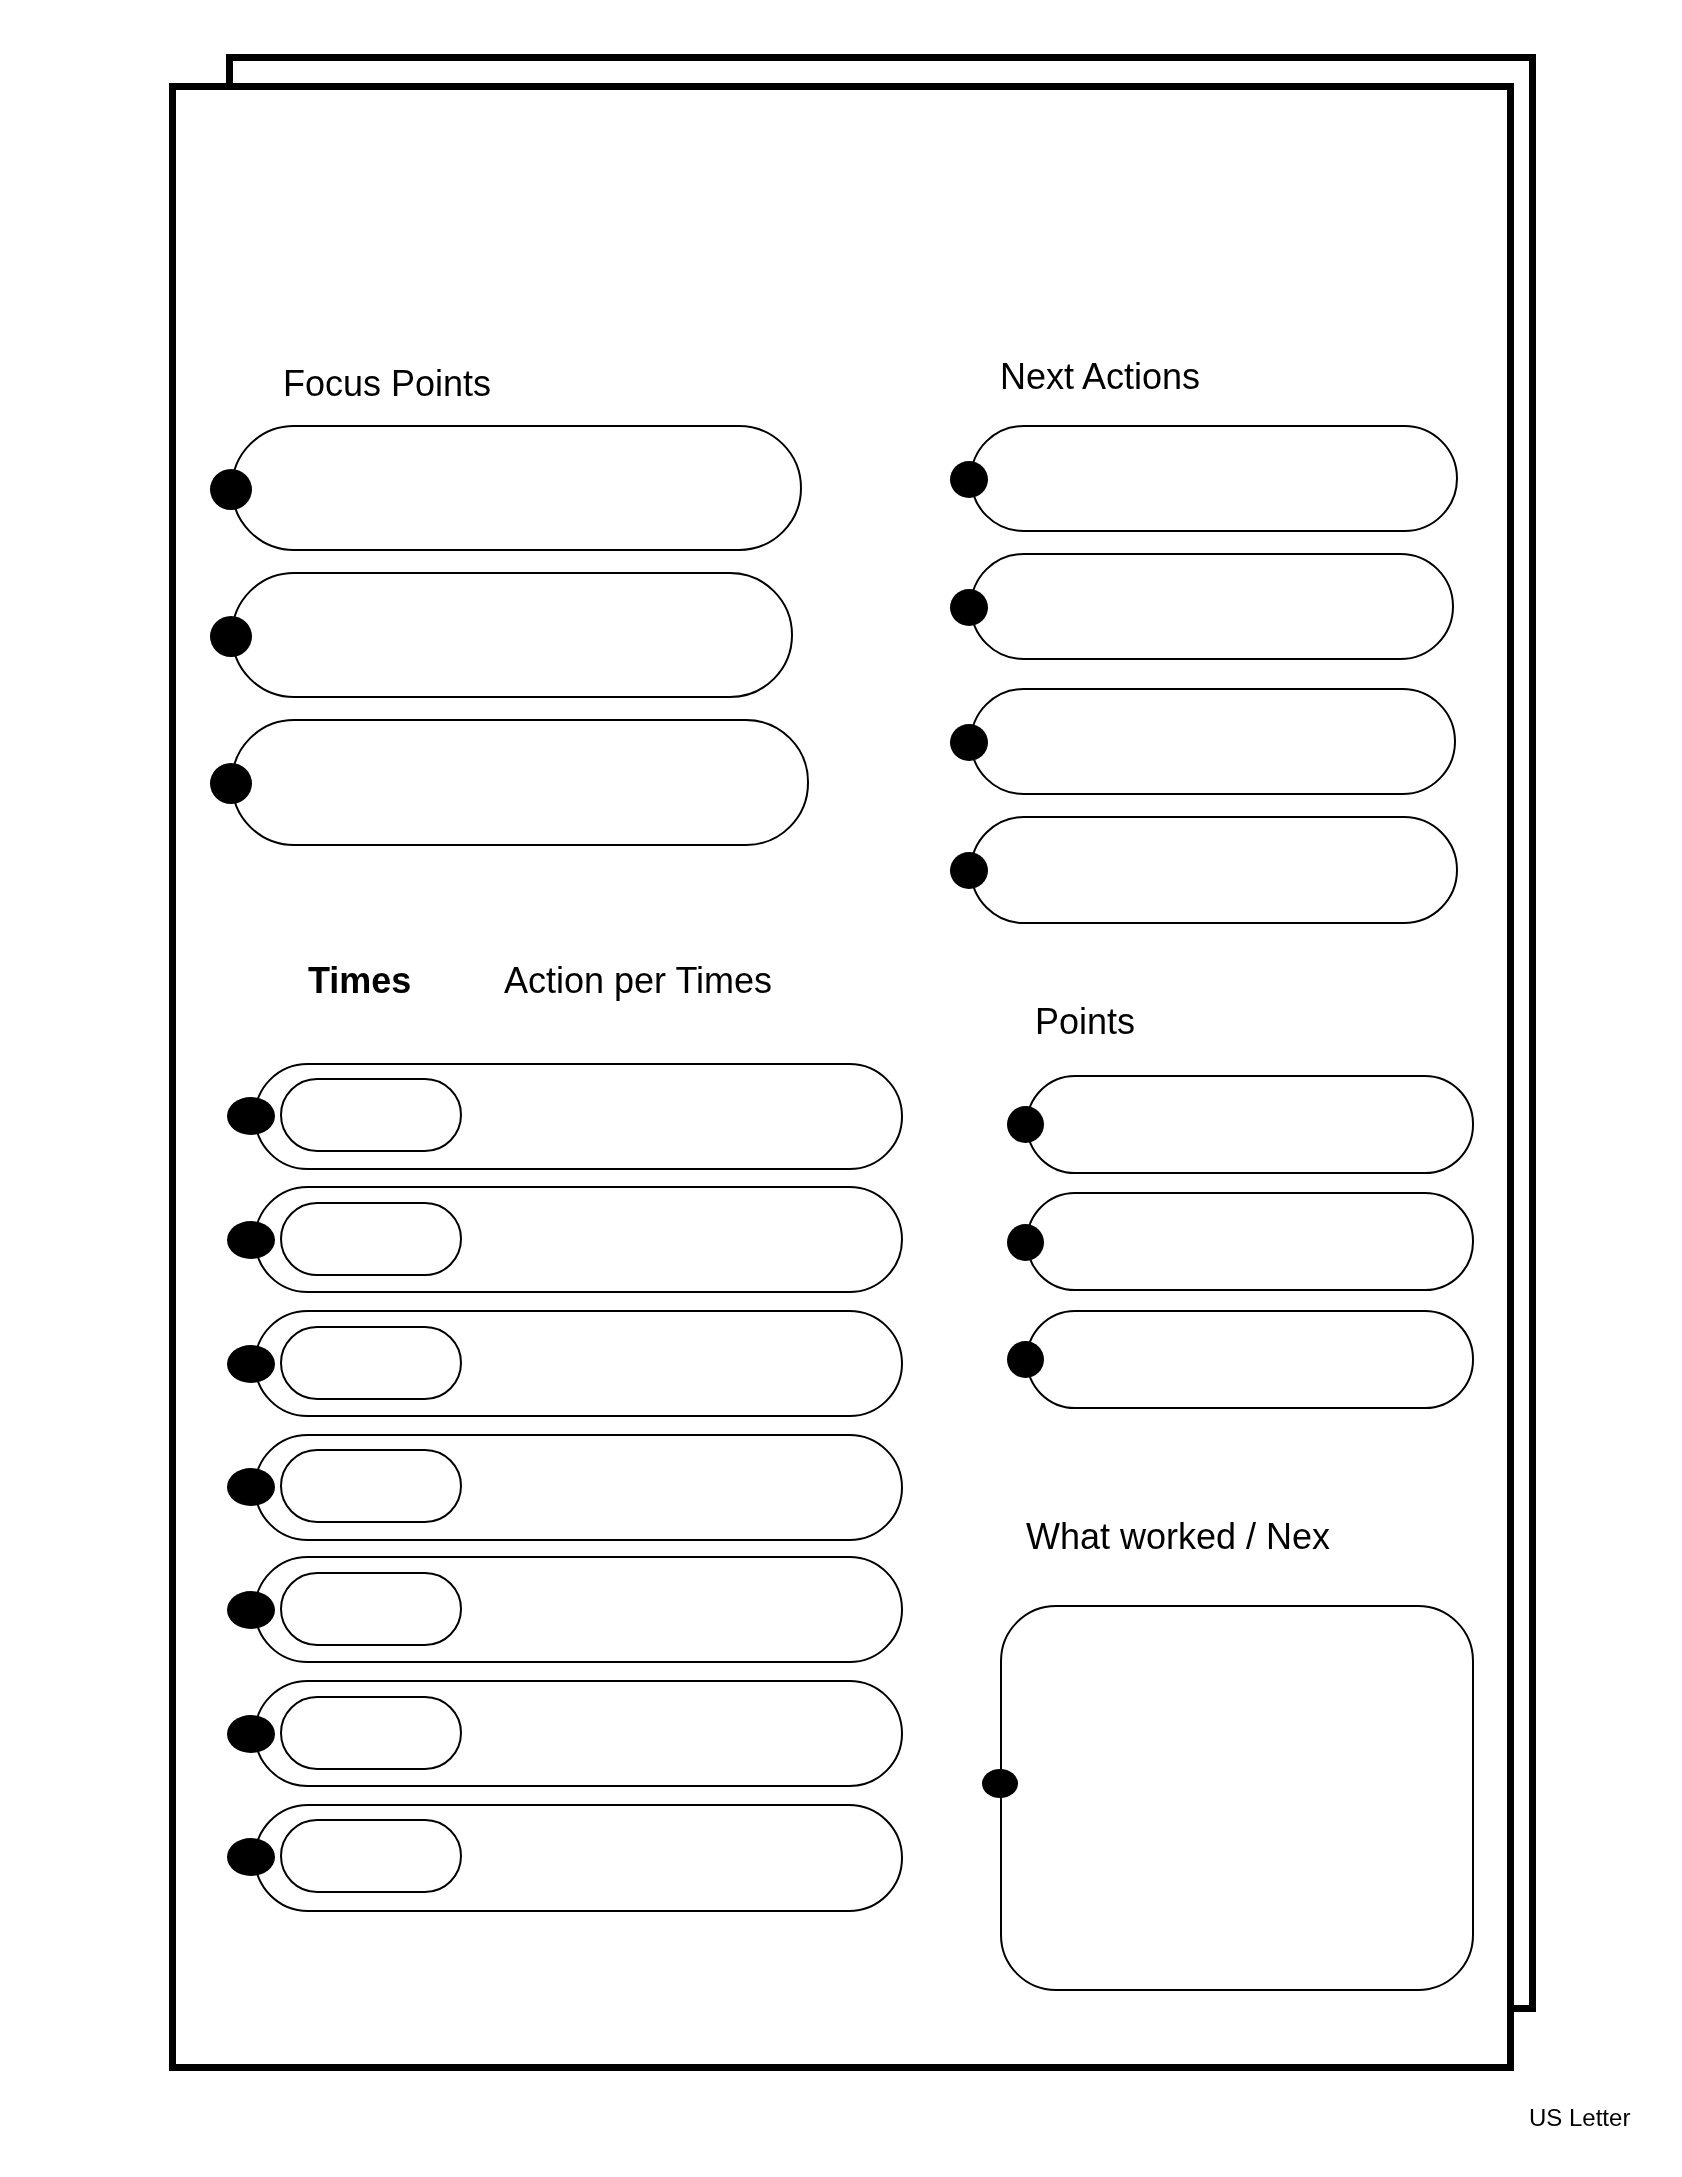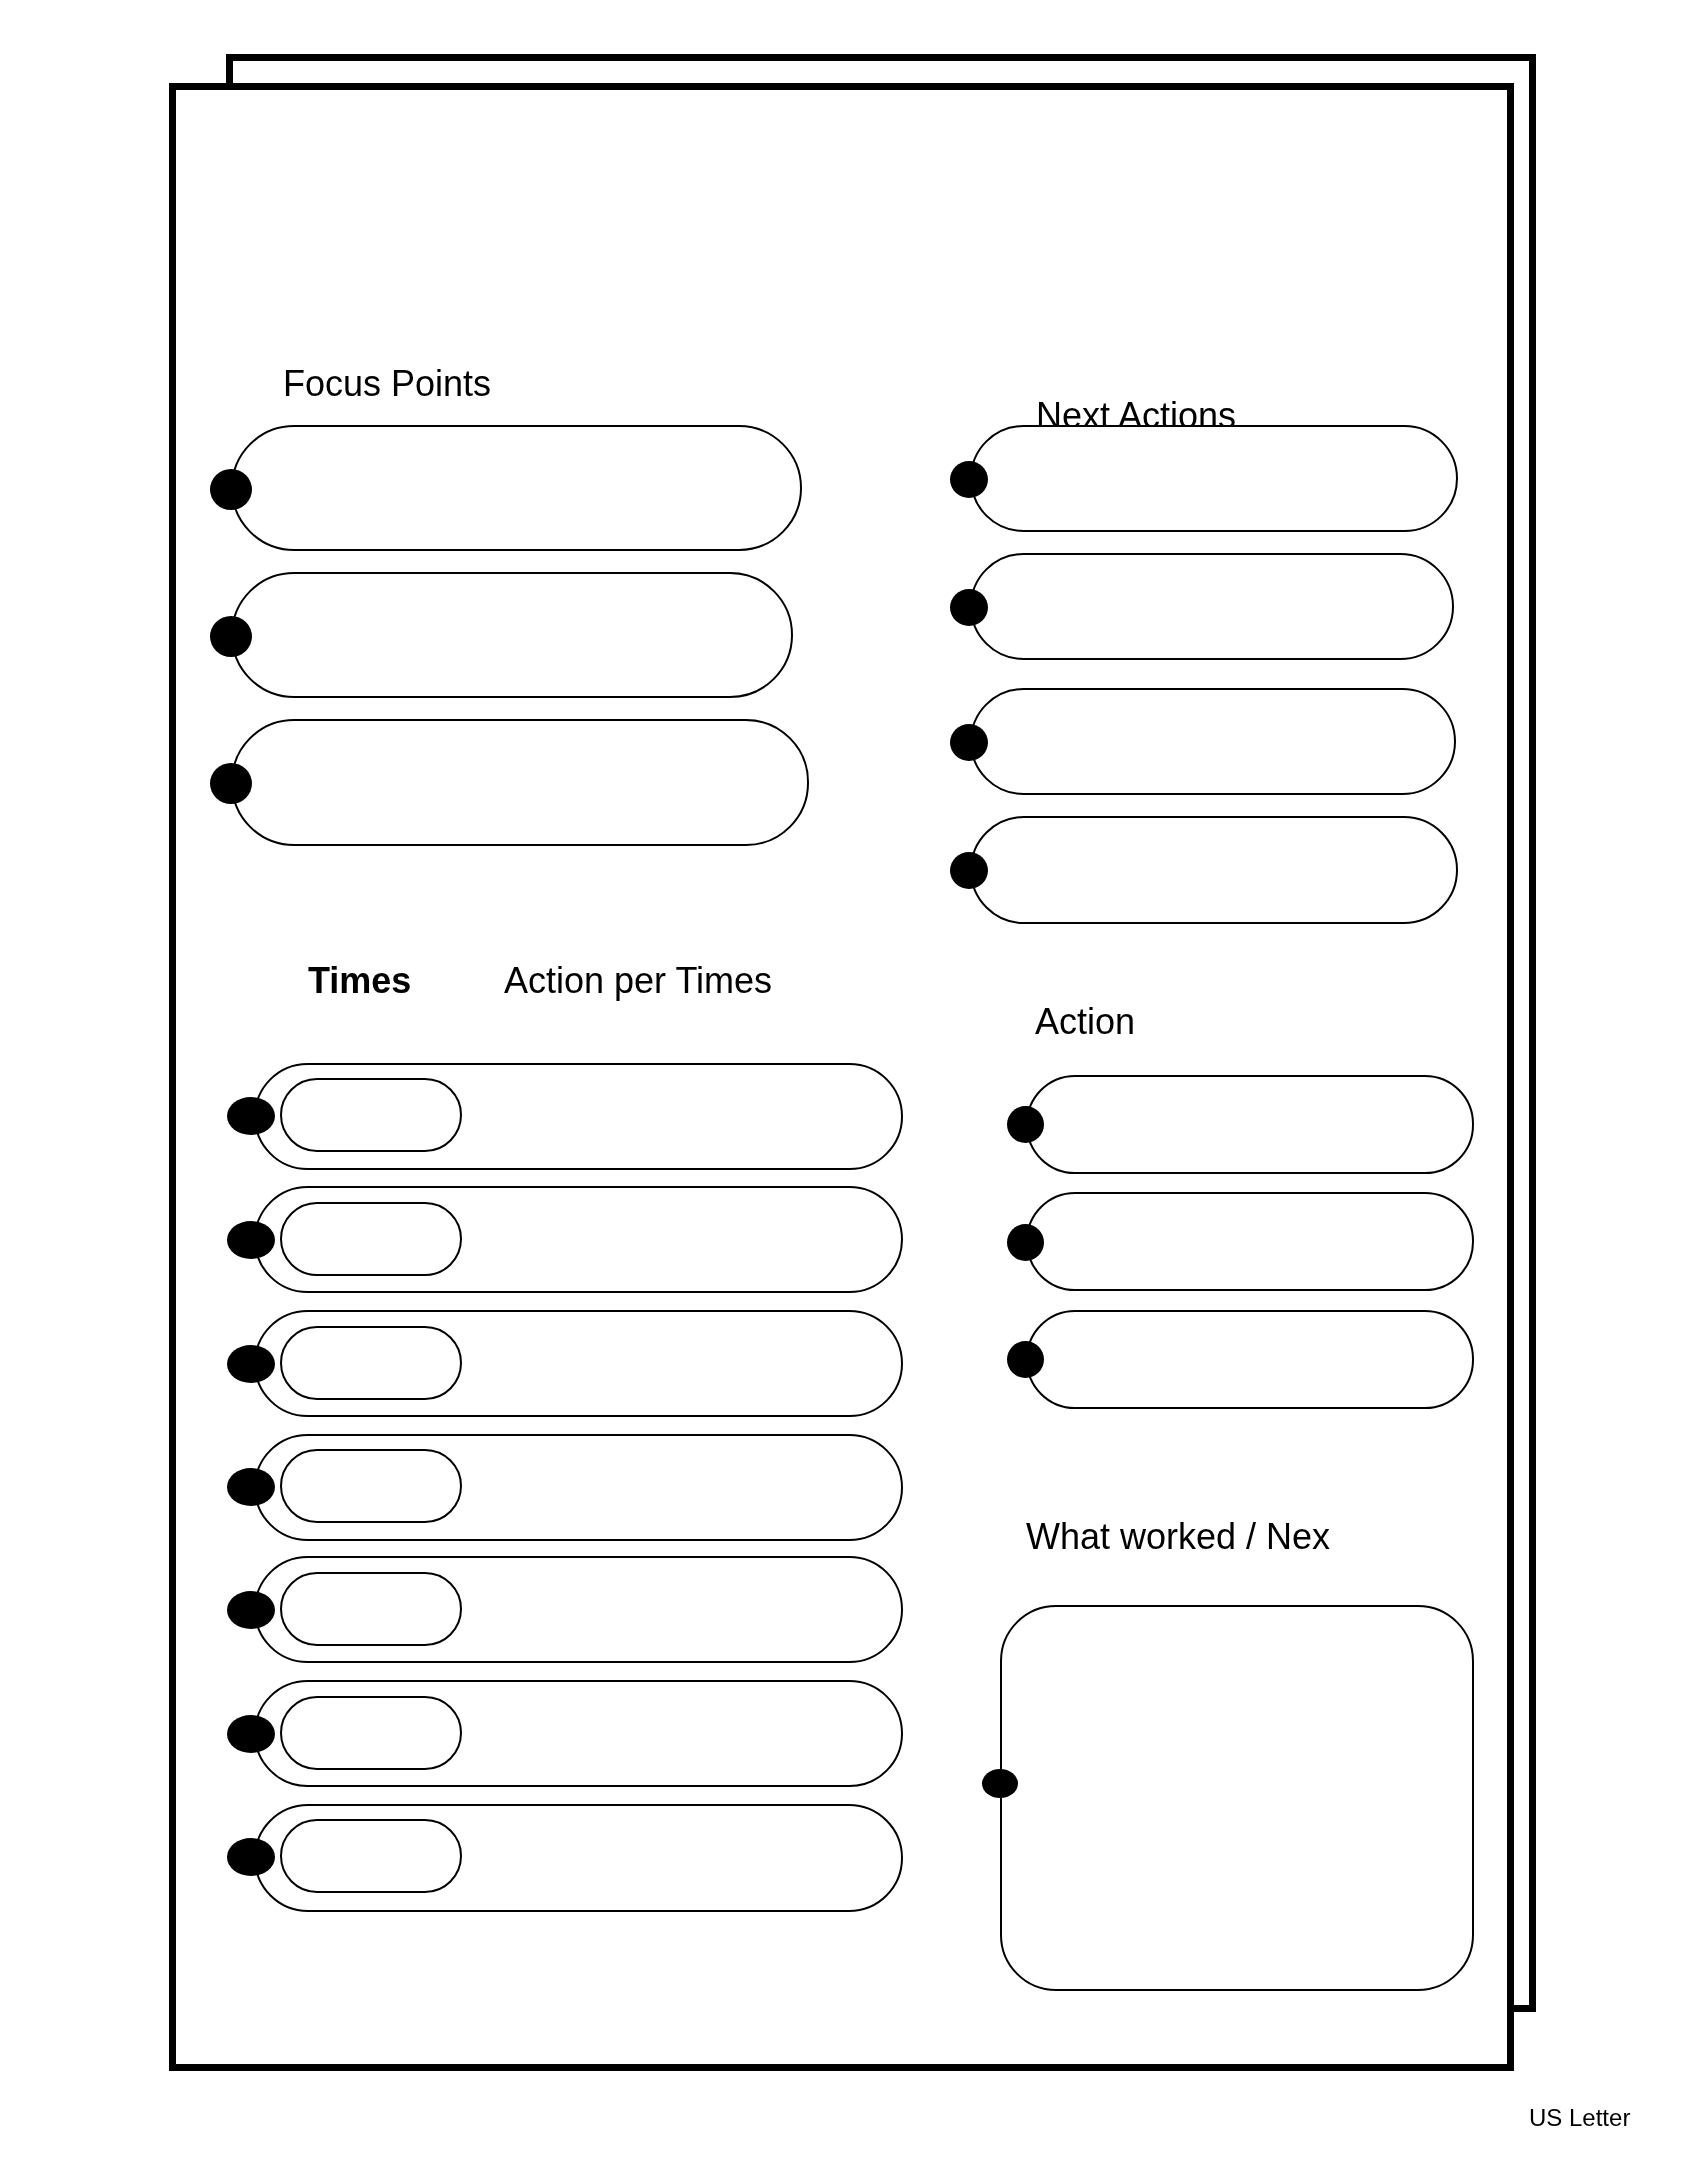--- a/index.html
+++ b/index.html
@@ -56,21 +56,21 @@
   <div class="heading" style="left:283px; top:363px;">Focus Points</div>
 
   <div class="pill" style="left:231px; top:425px; width:571px; height:126px; border-radius:63px;"></div>
   <div class="pill" style="left:231px; top:572px; width:562px; height:126px; border-radius:63px;"></div>
   <div class="pill" style="left:231px; top:719px; width:578px; height:127px; border-radius:63px;"></div>
 
   <div class="dot" style="left:210px; top:469px; width:42px; height:41px;"></div>
   <div class="dot" style="left:210px; top:616px; width:42px; height:41px;"></div>
   <div class="dot" style="left:210px; top:763px; width:42px; height:41px;"></div>
 
-  <div class="heading" style="left:1000px; top:395px;margin-left:36px;">Next Actions</div>
+  <div class="heading" style="left:1000px; top:356px;">Next Actions</div>
 
   <div class="pill" style="left:970px; top:425px; width:488px; height:107px; border-radius:54px;"></div>
   <div class="pill" style="left:970px; top:553px; width:484px; height:107px; border-radius:54px;"></div>
   <div class="pill" style="left:970px; top:688px; width:486px; height:107px; border-radius:54px;"></div>
   <div class="pill" style="left:970px; top:816px; width:488px; height:108px; border-radius:54px;"></div>
 
   <div class="dot" style="left:950px; top:461px; width:38px; height:37px;"></div>
   <div class="dot" style="left:950px; top:589px; width:38px; height:37px;"></div>
   <div class="dot" style="left:950px; top:724px; width:38px; height:37px;"></div>
   <div class="dot" style="left:950px; top:852px; width:38px; height:37px;"></div>
@@ -99,21 +99,21 @@
   <div class="dot" style="left:227px; top:1591px; width:48px; height:38px;"></div>
 
   <div class="pill" style="left:254px; top:1680px; width:649px; height:107px; border-radius:54px;"></div>
   <div class="pill" style="left:280px; top:1696px; width:182px; height:74px; border-radius:37px;"></div>
   <div class="dot" style="left:227px; top:1715px; width:48px; height:38px;"></div>
 
   <div class="pill" style="left:254px; top:1804px; width:649px; height:108px; border-radius:54px;"></div>
   <div class="pill" style="left:280px; top:1819px; width:182px; height:74px; border-radius:37px;"></div>
   <div class="dot" style="left:227px; top:1838px; width:48px; height:38px;"></div>
 
-  <div class="heading" style="left:1035px; top:1001px;">Action</div>
+  <div class="heading" style="left:1035px; top:1001px;">Points</div>
 
   <div class="pill" style="left:1026px; top:1075px; width:448px; height:99px; border-radius:49px;"></div>
   <div class="pill" style="left:1026px; top:1192px; width:448px; height:99px; border-radius:49px;"></div>
   <div class="pill" style="left:1026px; top:1310px; width:448px; height:99px; border-radius:49px;"></div>
 
   <div class="dot" style="left:1007px; top:1106px; width:37px; height:37px;"></div>
   <div class="dot" style="left:1007px; top:1224px; width:37px; height:37px;"></div>
   <div class="dot" style="left:1007px; top:1341px; width:37px; height:37px;"></div>
 
   <div class="heading" style="left:1026px; top:1516px;">What worked / Nex</div>

